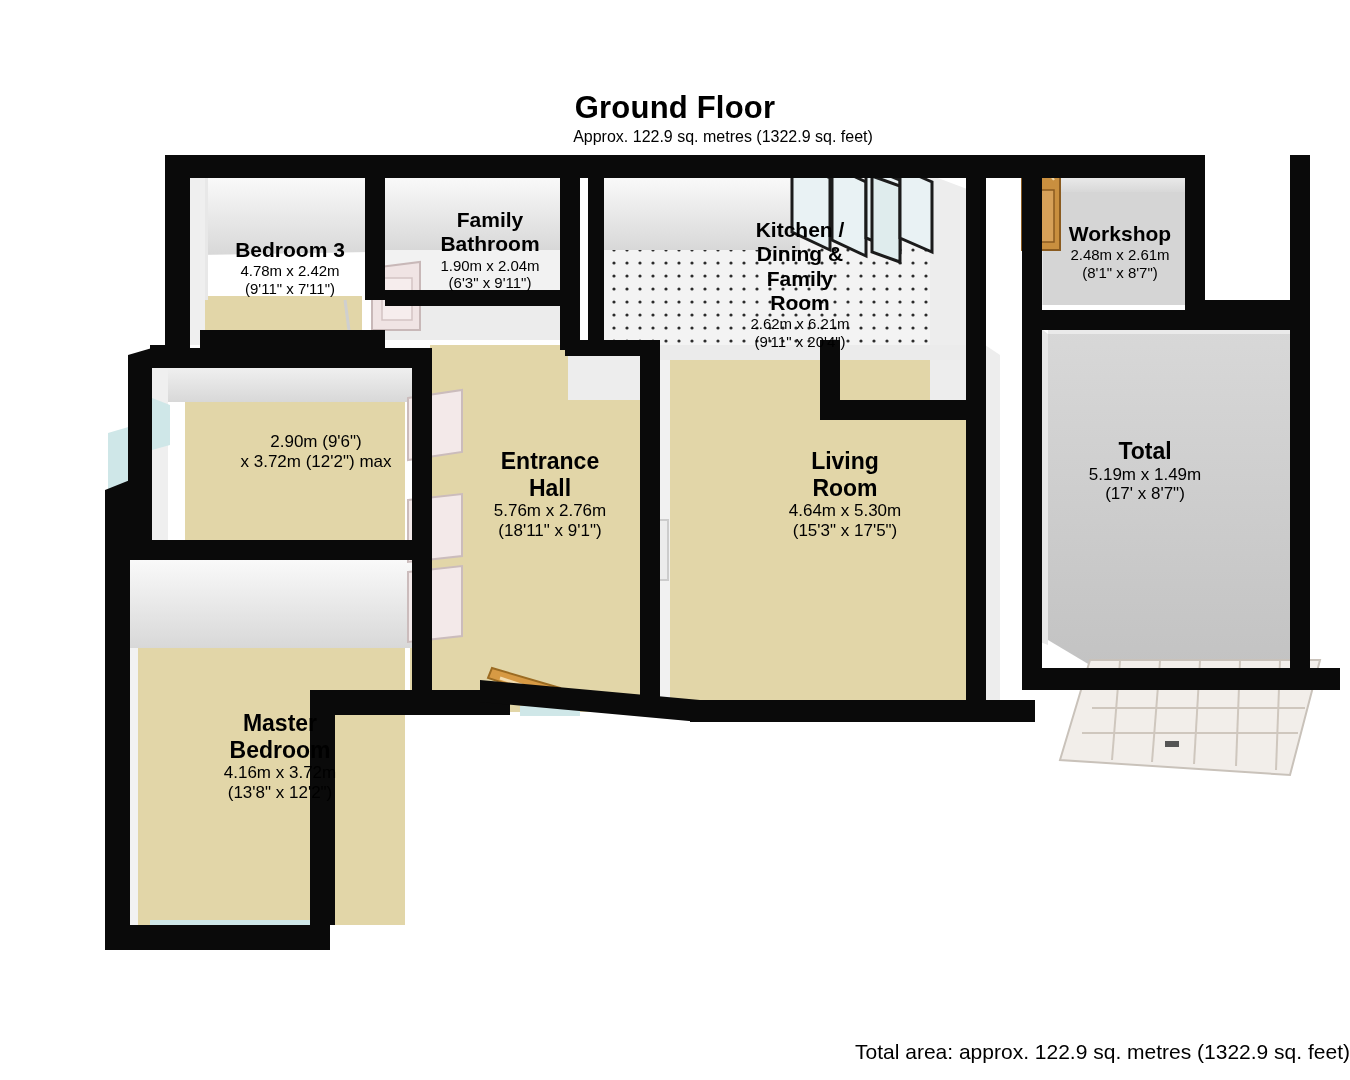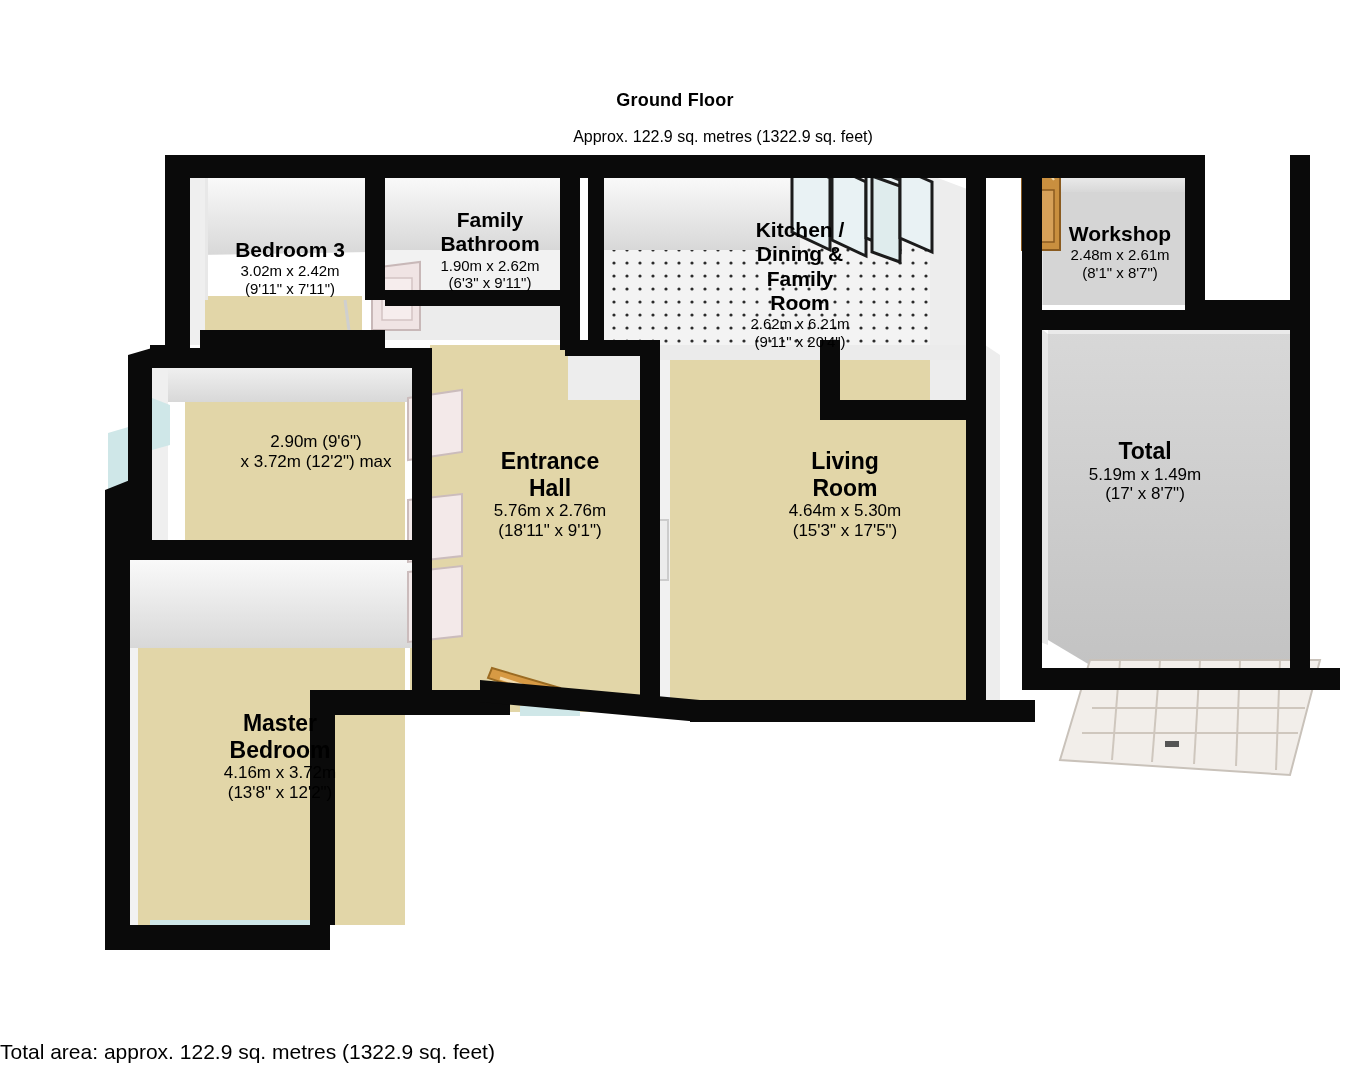--- a/index.html
+++ b/index.html
@@ -19,36 +19,36 @@
     position: absolute;
     left: 0; top: 0;
     width: 1350px;
     height: 1080px;
   }
   .title {
     position: absolute;
     width: 100%;
     text-align: center;
     top: 90px;
-    font-size: 18px;
+    font-size: 31px;
     font-weight: bold;
     letter-spacing: 0.2px;
   }
   .subtitle {
     position: absolute;
     width: 100%;
     text-align: center;
     top: 128px;
     font-size: 16px;
     margin-left: 48px;
   }
   .footer {
     position: absolute;
     width: 100%;
-    text-align: left;
+    text-align: right;
     top: 1040px;
     font-size: 21px;
   }
   .room-label {
     position: absolute;
     text-align: center;
     line-height: 1.16;
     pointer-events: none;
   }
   .room-label .rname {
@@ -242,26 +242,26 @@
   </g>
 </svg>
 
 <div class="title">Ground Floor</div>
 <div class="subtitle">Approx. 122.9 sq. metres (1322.9 sq. feet)</div>
 <div class="footer">Total area: approx. 122.9 sq. metres (1322.9 sq. feet)</div>
 
 <div id="room-labels">
     <div class="room-label" style="left: 170px; top: 238px; width: 240px; font-size: 15px;">
       <span class="rname" style="font-size: 21px;">Bedroom 3</span>
-      <span class="rdim">3.02m x 2.42m</span>
+      <span class="rdim">4.78m x 2.42m</span>
       <span class="rdim">(9'11" x 7'11")</span>
     </div>
     <div class="room-label" style="left: 395px; top: 208px; width: 190px; font-size: 15px;">
       <span class="rname" style="font-size: 21px;">Family<br>Bathroom</span>
-      <span class="rdim">1.90m x 2.62m</span>
+      <span class="rdim">1.90m x 2.04m</span>
       <span class="rdim">(6'3" x 9'11")</span>
     </div>
     <div class="room-label" style="left: 705px; top: 218px; width: 190px; font-size: 15px;">
       <span class="rname" style="font-size: 21px;">Kitchen /<br>Dining &amp;<br>Family<br>Room</span>
       <span class="rdim">2.62m x 6.21m</span>
       <span class="rdim">(9'11" x 20'4")</span>
     </div>
     <div class="room-label" style="left: 1025px; top: 222px; width: 190px; font-size: 15px;">
       <span class="rname" style="font-size: 21px;">Workshop</span>
       <span class="rdim">2.48m x 2.61m</span>

